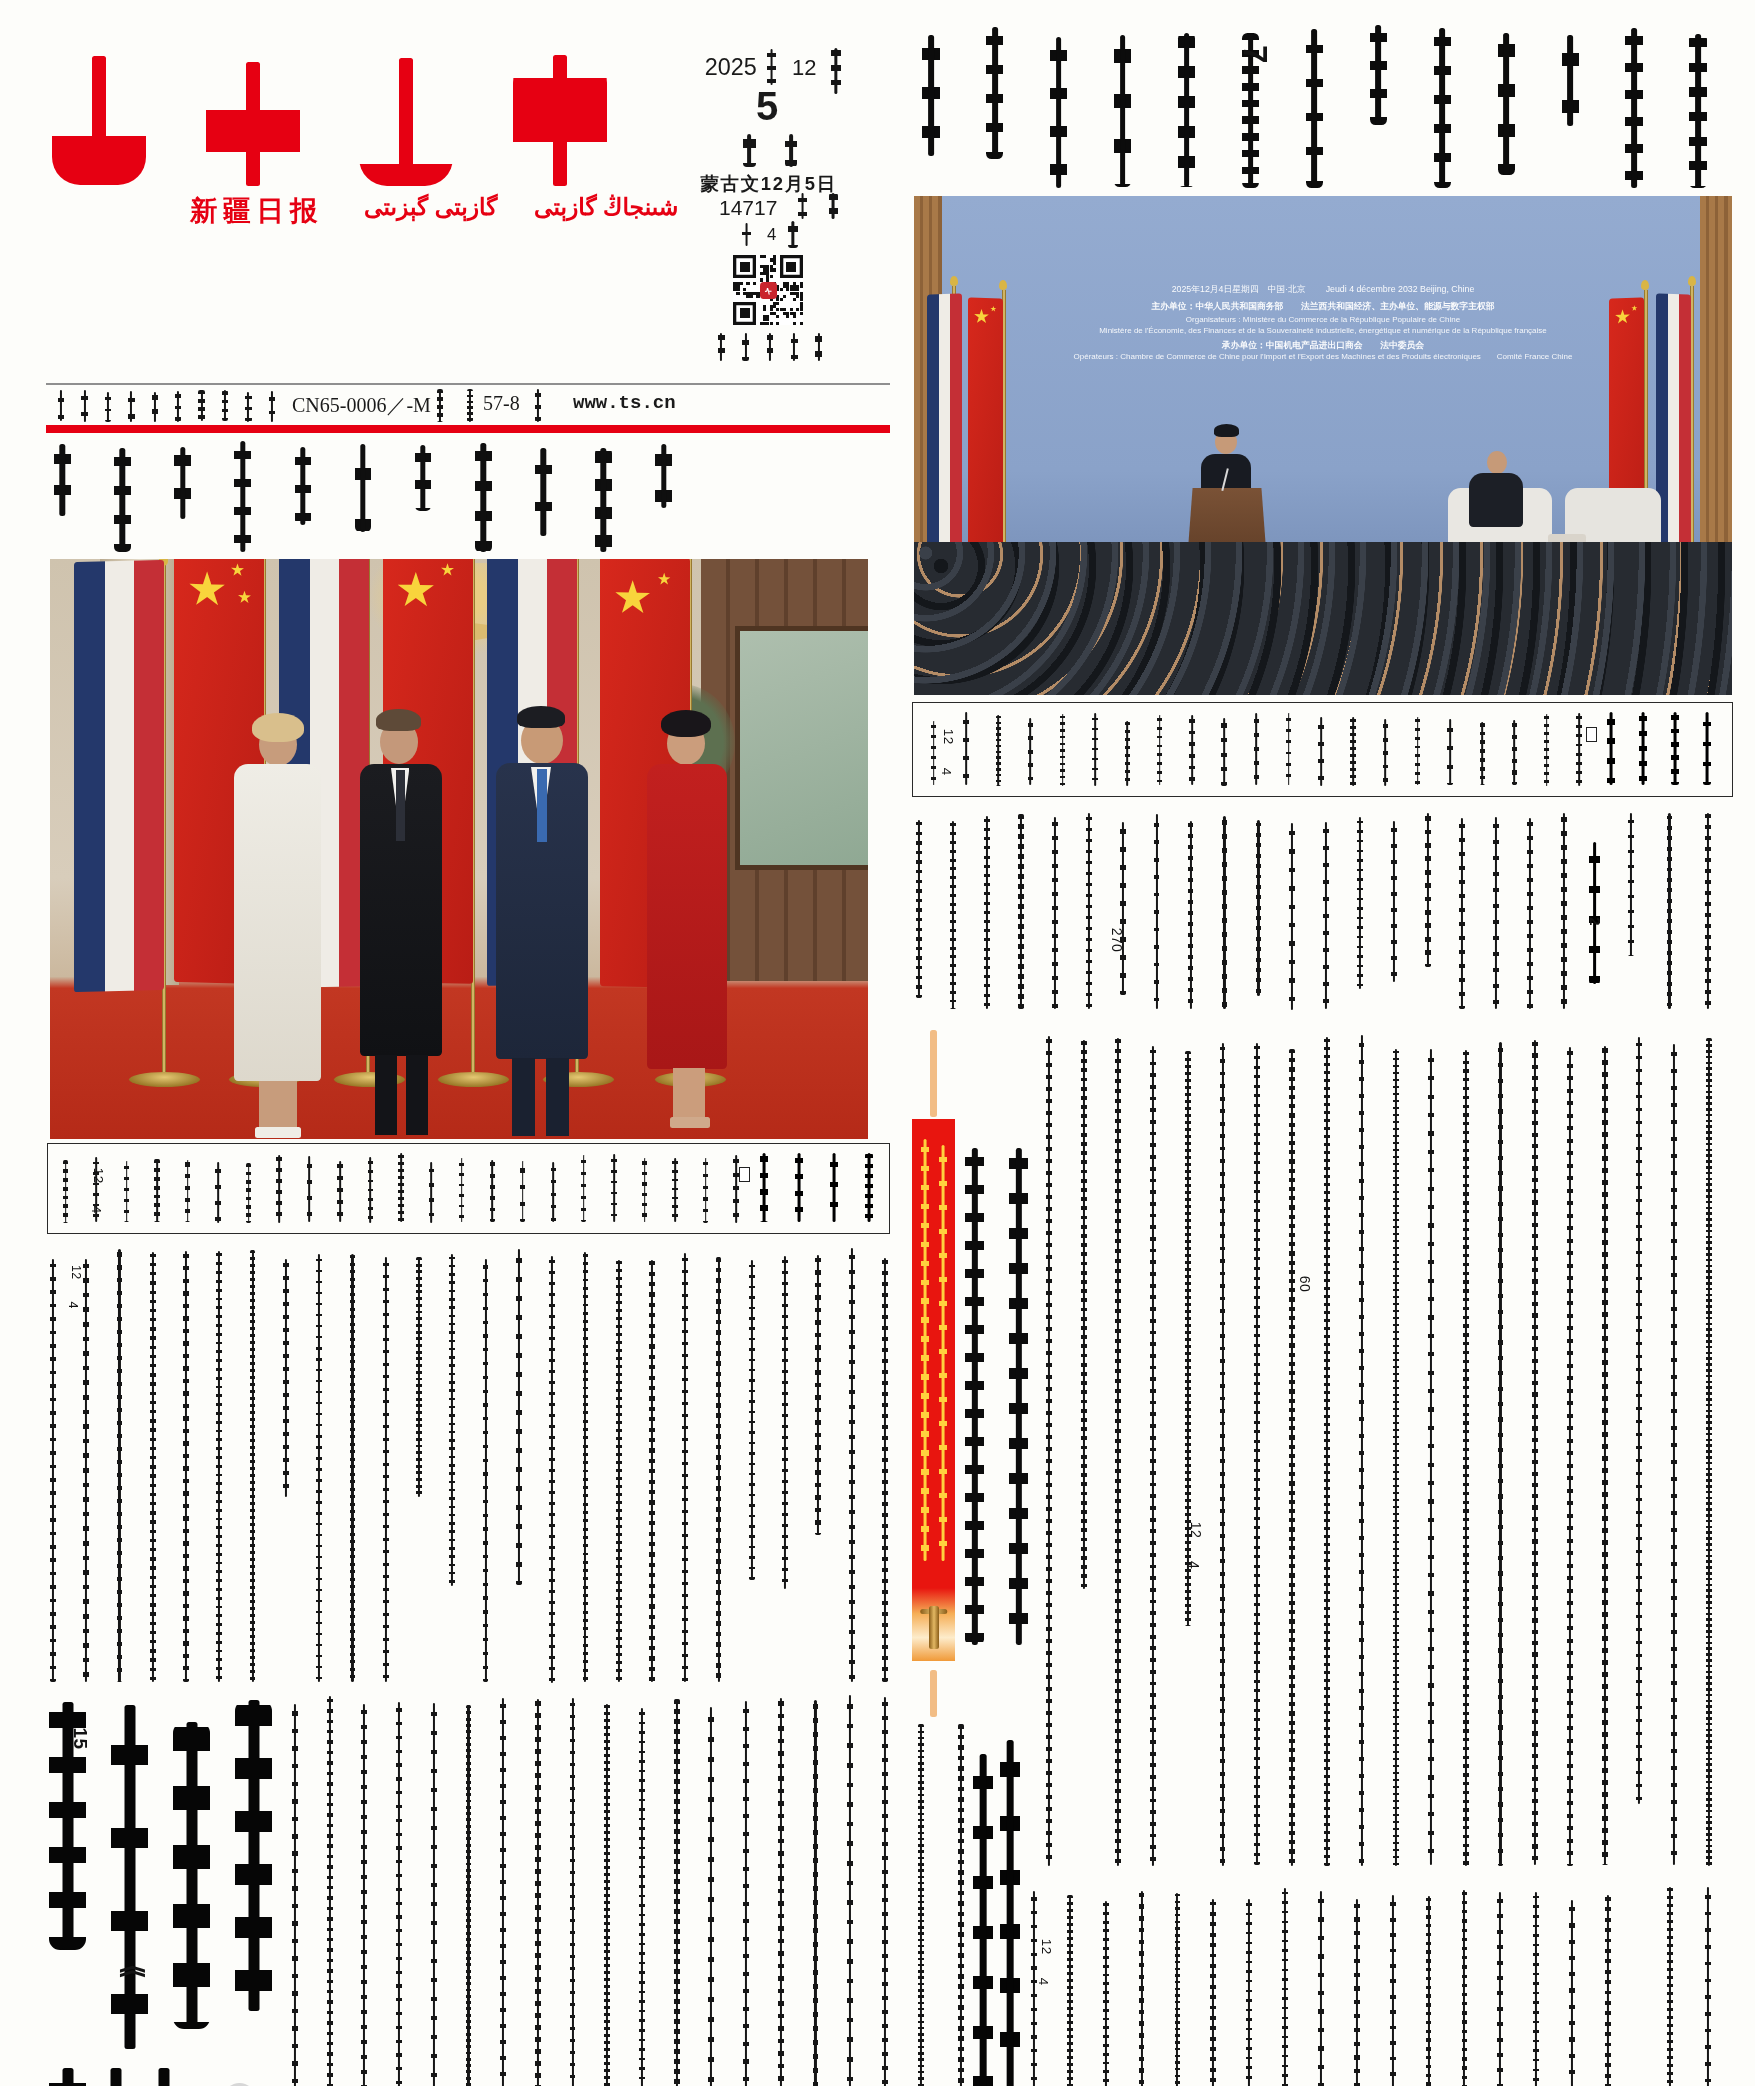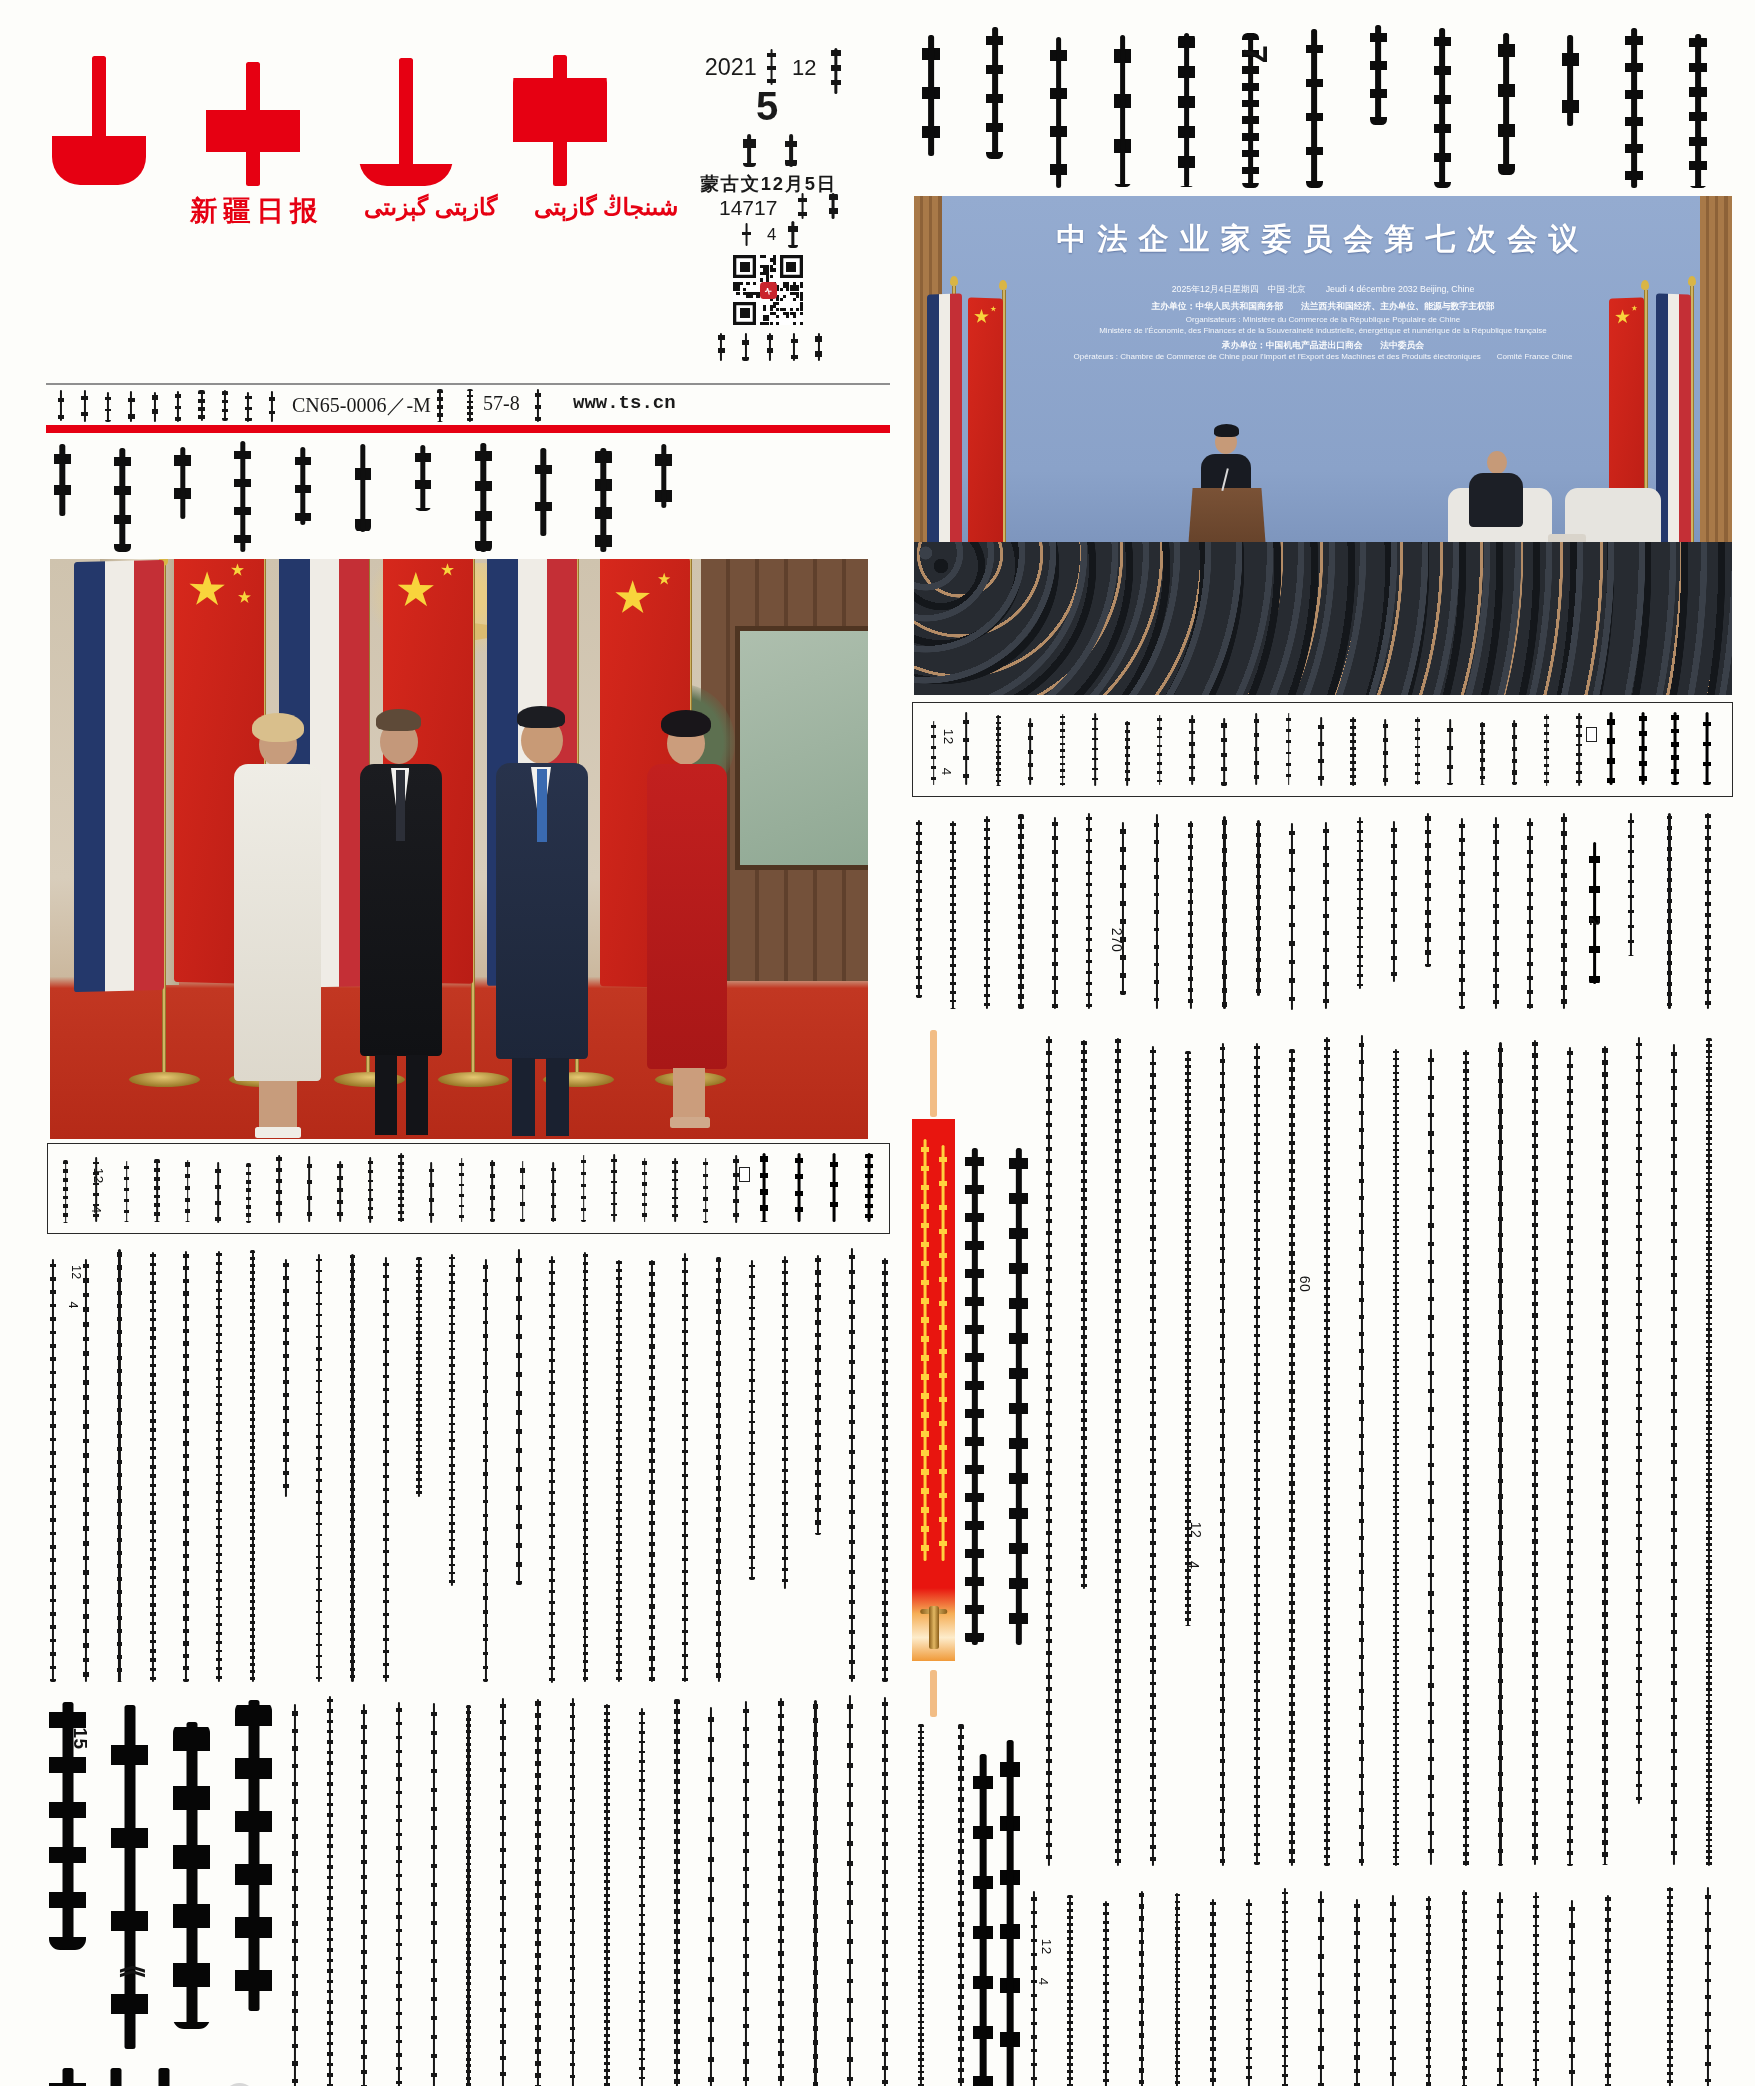--- a/index.html
+++ b/index.html
@@ -72,21 +72,21 @@
       <div class="mcol" style="width: 94px; height: 131px; margin-top: 7px; background-image: repeating-linear-gradient(transparent 0px, transparent 23px, rgb(230, 0, 18) 23px, rgb(230, 0, 18) 87px, transparent 87px, transparent 165px); border-radius: 28px;">
         <div class="stem" style="width: 14px; background: rgb(230, 0, 18);"></div>
       </div>
     </div>
 
   <div class="abs" style="left:190px;top:193px;font-size:27.5px;font-weight:bold;color:#e60012;letter-spacing:5.8px;">新疆日报</div>
   <div class="abs" style="left:364px;top:193px;font-size:23.4px;font-weight:bold;color:#e60012;">گازېتى گېزىتى</div>
   <div class="abs" style="left:534px;top:193px;font-size:23.4px;font-weight:bold;color:#e60012;">شىنجاڭ گازېتى</div>
 
   <div class="abs" style="left:693px;top:46px;width:200px;height:317px;">
-    <span class="abs" style="left:11.7px;top:8.3px;font-size:23.4px;">2021</span>
+    <span class="abs" style="left:11.7px;top:8.3px;font-size:23.4px;">2025</span>
     <div class="mcols" style="left:74px;top:3.3px;width:10px;height:36px">
         <div class="mcol" style="width: 9.2px; height: 36px; margin-top: 0px; background-image: repeating-linear-gradient(transparent 0px, transparent 4.2px, rgb(22, 22, 22) 4.2px, rgb(22, 22, 22) 8px, transparent 8px, transparent 13px); border-radius: 2.9px;">
           <div class="stem" style="width: 2.9px; background: rgb(22, 22, 22);"></div>
         </div>
       </div>
     <span class="abs" style="left:99px;top:9.2px;font-size:22px;">12</span>
     <div class="mcols" style="left:138px;top:1.7px;width:11px;height:46px">
         <div class="mcol" style="width: 10px; height: 46px; margin-top: 0px; background-image: repeating-linear-gradient(transparent 0px, transparent 2.5px, rgb(22, 22, 22) 2.5px, rgb(22, 22, 22) 8px, transparent 8px, transparent 14.6px); border-radius: 2.9px;">
           <div class="stem" style="width: 3.3px; background: rgb(22, 22, 22);"></div>
         </div>
@@ -738,21 +738,20 @@
       </div>
       <div class="mcol" style="width: 17.5px; height: 154px; margin-top: 9.2px; background-image: repeating-linear-gradient(transparent 0px, transparent 4.2px, rgb(12, 12, 12) 4.2px, rgb(12, 12, 12) 13.4px, transparent 13.4px, transparent 24.6px); border-radius: 5.4px;">
         <div class="stem" style="width: 5.8px; background: rgb(12, 12, 12);"></div>
       </div>
     </div>
   <span class="numrot" style="left:1246px;top:38px;font-size:33px;">7</span>
 
   <div class="photo" style="left:914px;top:196px;width:818px;height:499px;background:linear-gradient(180deg,#94abd0 0%,#8aa2c9 55%,#7d95bd 70%,#31363e 72%,#23262c 100%);">
     <div class="woodwall" style="left:0;top:0;width:28px;height:499px;"></div>
     <div class="woodwall" style="left:786px;top:0;width:32px;height:499px;"></div>
-    <div class="overlaytxt" style="top:23px;font-size:30px;font-weight:bold;letter-spacing:11px;text-shadow:0 0.8px 1.7px rgba(40,60,110,.45);">中法企业家委员会第七次会议</div>
     <div class="overlaytxt" style="top:88px;font-size:8.8px;opacity:.95;">
       <span>2025年12月4日星期四　中国·北京</span>　　
       <span>Jeudi 4 décembre 2032  Beijing, Chine</span>
     </div>
     <div class="overlaytxt" style="top:105px;font-size:8.8px;font-weight:bold;opacity:.95;">主办单位：中华人民共和国商务部　　法兰西共和国经济、主办单位、能源与数字主权部</div>
     <div class="overlaytxt" style="top:119px;font-size:8px;opacity:.9;">Organisateurs : Ministère du Commerce de la République Populaire de Chine</div>
     <div class="overlaytxt" style="top:130px;font-size:8px;opacity:.9;">Ministère de l'Économie, des Finances et de la Souveraineté industrielle, énergétique et numérique de la République française</div>
     <div class="overlaytxt" style="top:144px;font-size:8.8px;font-weight:bold;opacity:.95;">承办单位：中国机电产品进出口商会　　法中委员会</div>
     <div class="overlaytxt" style="top:155px;font-size:8px;opacity:.9;">Opérateurs : Chambre de Commerce de Chine pour l'Import et l'Export des Machines et des Produits électroniques　　Comité France Chine</div>
 

